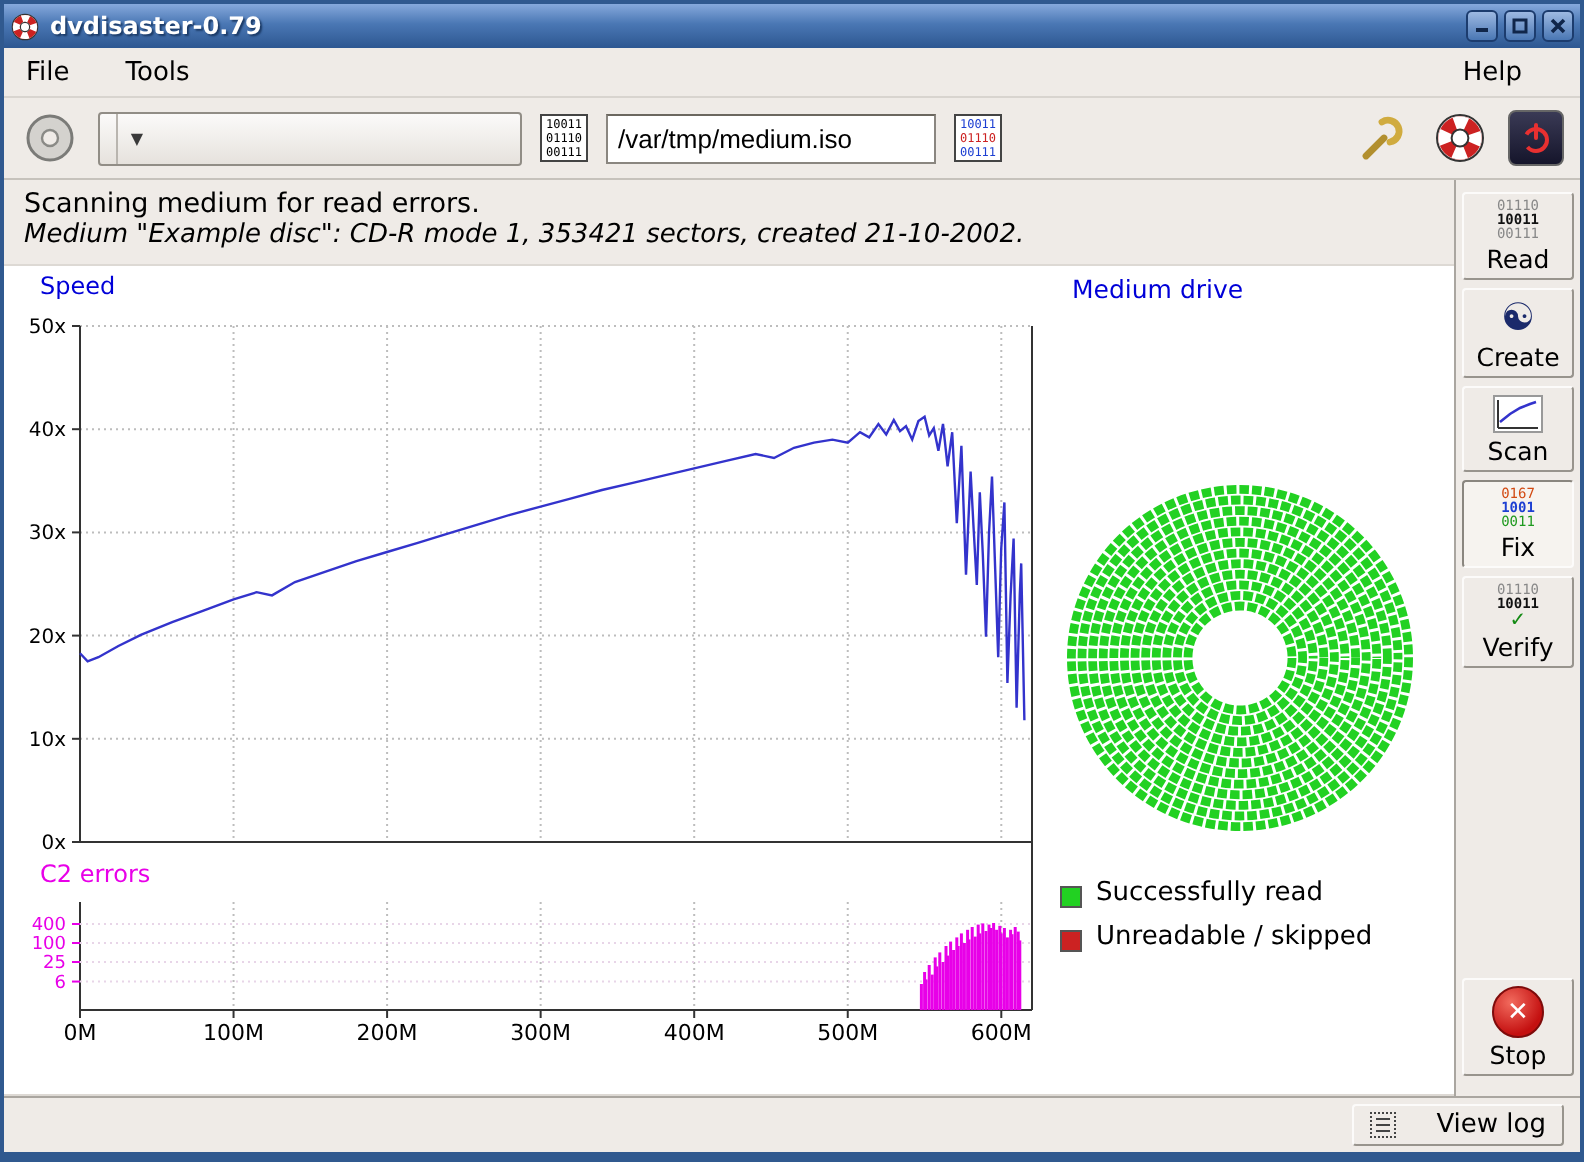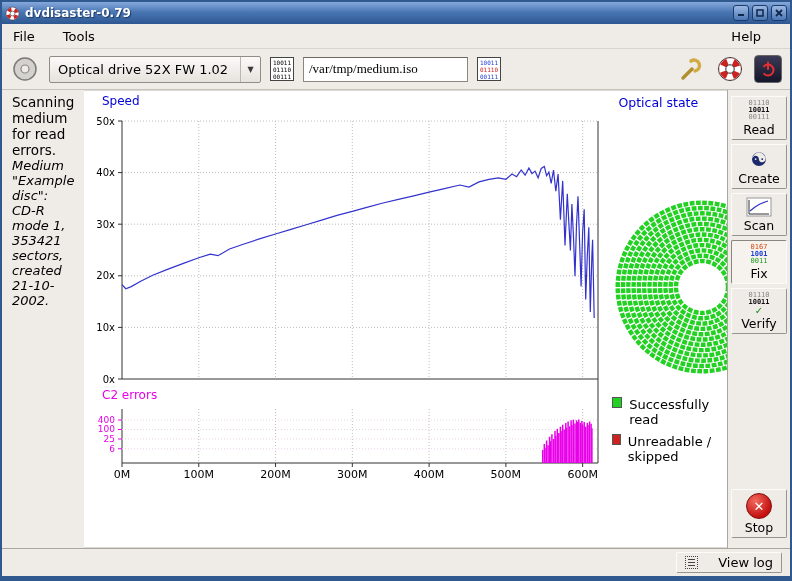--- a/index.html
+++ b/index.html
@@ -12,37 +12,37 @@
   .tbtn{width:16px;height:16px;margin-left:3px;background:linear-gradient(#9db9e2,#4a77b4);border:1px solid #1c3c6e;border-radius:3px;display:flex;align-items:center;justify-content:center;cursor:pointer}
   
   .menubar{height:25px;flex:0 0 25px;display:flex;align-items:center;padding:0 9px;gap:24px;border-bottom:1px solid #d8d4cf;background:#efebe7}
   .menu-item{padding:2px 2px;cursor:pointer}
   .menu-help{margin-left:auto;margin-right:18px}
   
   .toolbar{height:41px;flex:0 0 41px;display:flex;align-items:center;padding:0 8px;gap:9px;border-bottom:1px solid #c6c2bc;background:#efebe7}
   .combo{display:flex;align-items:center;height:27px;width:212px;background:linear-gradient(#fbfaf9,#e6e2dd);border:1px solid #918d86;border-radius:2px;padding-left:8px;cursor:pointer}
   .combo-text{flex:1;font-size:13px;white-space:nowrap;overflow:hidden}
   .combo-arrow{width:20px;height:100%;border-left:1px solid #b9b5af;display:flex;align-items:center;justify-content:center;font-size:8px;color:#3a3a3a}
-  .entry{height:25px;width:165px;background:#fff;border:1px solid #8a8680;border-top-color:#6b675f;padding:0 5px;font-size:13px;font-family:Liberation Serif, serif}
+  .entry{height:25px;width:165px;background:#fff;border:1px solid #8a8680;border-top-color:#6b675f;padding:0 5px;font-size:13px;font-family:Liberation Sans, sans-serif}
   .tool-spring{margin-left:auto}
   .tool-iconbtn{display:flex;align-items:center;justify-content:center;width:30px;height:30px;background:transparent;border:none;cursor:pointer}
   .mini-binary{display:flex;flex-direction:column;align-items:center;justify-content:center;width:24px;height:24px;background:#fff;border:1px solid #444;font-family:"DejaVu Sans Mono",monospace;font-size:6px;line-height:7px}
   .power-btn{width:28px;height:28px;border-radius:4px;background:linear-gradient(#3a3a55,#15152b);border:1px solid #666;display:flex;align-items:center;justify-content:center;cursor:pointer}
   
   .content{flex:1;display:flex;min-height:0}
-  .main-col{flex:1;display:flex;min-width:0}
+  .main-col{flex:1;display:flex;flex-direction:column;min-width:0}
   .status-area{height:42px;flex:0 0 42px;padding:4px 10px 0;background:#efebe7}
   .status-l1{font-size:13.5px}
   .status-l2{font-style:italic;font-size:13px}
   .chart-area{flex:1;position:relative;background:#fff;border-top:1px solid #ddd9d4;border-bottom:1px solid #ddd9d4;overflow:hidden}
   .plot-svg{position:absolute;left:0;top:0}
   .medium-state-title{position:absolute;left:534px;top:4px;color:#0000d8;font-size:12.5px}
   .disc-svg{position:absolute;left:526px;top:104px}
   .legend{position:absolute;left:528px;top:306px;display:flex;flex-direction:column;gap:7px}
-  .legend-row{display:flex;align-items:flex-start;gap:7px;font-size:13px}
+  .legend-row{display:flex;align-items:flex-end;gap:7px;font-size:13px}
   .swatch{width:11px;height:11px;border:1px solid #555;display:inline-block}
   .footer-status{height:22px;flex:0 0 22px;padding:3px 10px;font-size:13px;background:#efebe7}
   
   .sidebar{width:63px;flex:0 0 63px;border-left:1px solid #aaa6a0;background:#efebe7;display:flex;flex-direction:column;align-items:center;padding:6px 2px 6px;gap:4px}
   .side-btn{width:56px;display:flex;flex-direction:column;align-items:center;justify-content:center;padding:3px 0 2px;background:#efebe7;border:1px solid;border-color:#fcfbfa #98948d #98948d #fcfbfa;border-radius:2px;cursor:pointer}
   .side-btn .lbl{font-size:12.5px;margin-top:1px}
   .side-btn.active{border-color:#8a867f #fcfbfa #fcfbfa #8a867f;background:#f6f3ef}
   .bin{font-family:"DejaVu Sans Mono",monospace;font-size:7px;line-height:7px;letter-spacing:0;color:#888}
   .bin.mid{color:#111;font-weight:bold}
   .fix-r1{color:#d24a12}.fix-r2{color:#1d3fd2;font-weight:bold}.fix-r3{color:#1f9a1f}
@@ -94,21 +94,20 @@
   </div>
 
   <div class="toolbar">
     <span class="tool-iconbtn">
       <svg width="26" height="26" viewBox="0 0 26 26">
         <circle cx="13" cy="13" r="11" fill="#d4d2ce" stroke="#7b7b78" stroke-width="1.5"></circle>
         <circle cx="13" cy="13" r="4" fill="#efebe7" stroke="#8a8a86" stroke-width="1.2"></circle>
       </svg>
     </span>
     <span class="combo">
-      <span class="combo-text">Optical drive 52X FW 1.02</span>
       <span class="combo-arrow">▼</span>
     </span>
     <span class="mini-binary">
       <span>10011</span>
         <span>01110</span>
         <span>00111</span>
     </span>
     <input class="entry" value="/var/tmp/medium.iso" style="">
     <span class="mini-binary">
       <span style="color:#1d3fd2">10011</span>
@@ -242,21 +241,21 @@
             <line x1="497.9" y1="372" x2="497.9" y2="329.9" stroke="#e800e8" stroke-width="1.5"></line>
             <line x1="498.6" y1="372" x2="498.6" y2="333.7" stroke="#e800e8" stroke-width="1.5"></line>
             <line x1="500.2" y1="372" x2="500.2" y2="331.0" stroke="#e800e8" stroke-width="1.5"></line>
             <line x1="501.7" y1="372" x2="501.7" y2="335.7" stroke="#e800e8" stroke-width="1.5"></line>
             <line x1="503.3" y1="372" x2="503.3" y2="331.9" stroke="#e800e8" stroke-width="1.5"></line>
             <line x1="504.0" y1="372" x2="504.0" y2="334.1" stroke="#e800e8" stroke-width="1.5"></line>
             <line x1="505.6" y1="372" x2="505.6" y2="330.5" stroke="#e800e8" stroke-width="1.5"></line>
             <line x1="507.1" y1="372" x2="507.1" y2="332.8" stroke="#e800e8" stroke-width="1.5"></line>
             <line x1="507.9" y1="372" x2="507.9" y2="337.2" stroke="#e800e8" stroke-width="1.5"></line>
           </svg>
-        <div class="medium-state-title">Optical state</div>
+        <div class="medium-state-title">Medium drive</div>
         <svg id="disc-svg" class="disc-svg" width="184" height="184">
             <circle cx="92" cy="92" r="26" fill="none" stroke="#22d122" stroke-width="4.4" stroke-dasharray="4.8 1.5" stroke-dashoffset="0.0"></circle>
             <circle cx="92" cy="92" r="31.3" fill="none" stroke="#22d122" stroke-width="4.4" stroke-dasharray="4.8 1.5" stroke-dashoffset="2.3"></circle>
             <circle cx="92" cy="92" r="36.6" fill="none" stroke="#22d122" stroke-width="4.4" stroke-dasharray="4.8 1.5" stroke-dashoffset="4.6"></circle>
             <circle cx="92" cy="92" r="41.9" fill="none" stroke="#22d122" stroke-width="4.4" stroke-dasharray="4.8 1.5" stroke-dashoffset="6.9"></circle>
             <circle cx="92" cy="92" r="47.2" fill="none" stroke="#22d122" stroke-width="4.4" stroke-dasharray="4.8 1.5" stroke-dashoffset="9.2"></circle>
             <circle cx="92" cy="92" r="52.5" fill="none" stroke="#22d122" stroke-width="4.4" stroke-dasharray="4.8 1.5" stroke-dashoffset="11.5"></circle>
             <circle cx="92" cy="92" r="57.8" fill="none" stroke="#22d122" stroke-width="4.4" stroke-dasharray="4.8 1.5" stroke-dashoffset="13.8"></circle>
             <circle cx="92" cy="92" r="63.1" fill="none" stroke="#22d122" stroke-width="4.4" stroke-dasharray="4.8 1.5" stroke-dashoffset="16.1"></circle>
             <circle cx="92" cy="92" r="68.4" fill="none" stroke="#22d122" stroke-width="4.4" stroke-dasharray="4.8 1.5" stroke-dashoffset="18.4"></circle>

